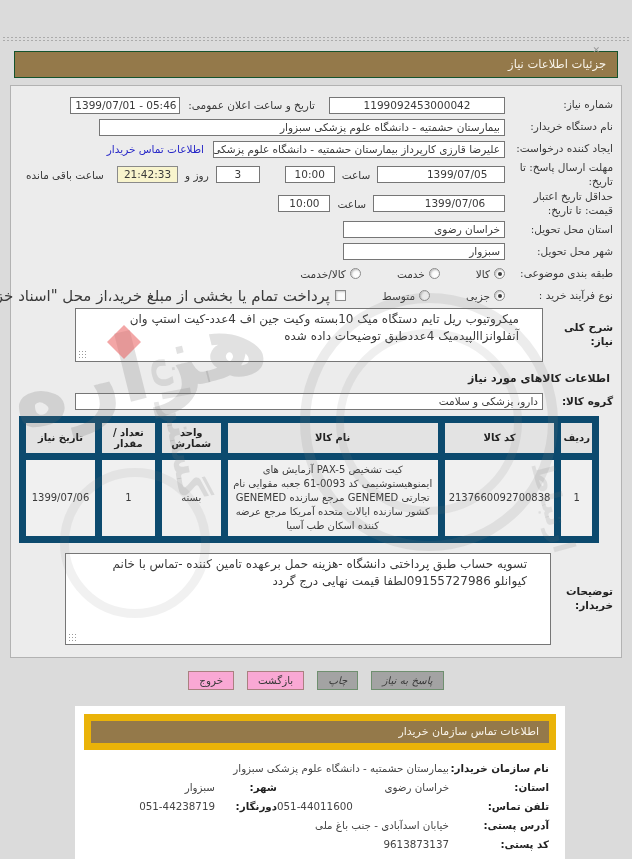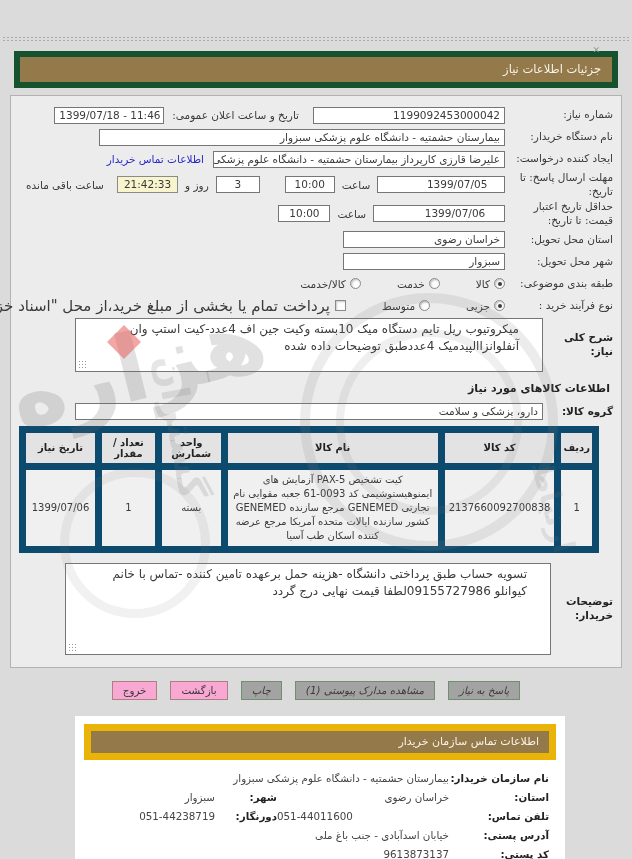--- a/index.html
+++ b/index.html
@@ -10,38 +10,38 @@
     font-family:"DejaVu Sans", sans-serif; font-size:11px; color:#3a3a3a;
   }
   .top-space { height:36px; }
   .dotted-sep {
     height:6px; margin:0 2px;
     background-image:radial-gradient(circle,#ababab 0.8px,transparent 1px);
     background-size:4px 3px;
   }
   .close-x { position:absolute; top:45px; right:32px; color:#9a9a9a; font-size:9px; cursor:pointer; }
   .main-header {
-    margin:9px 14px 7px; background:#94794a; border:6px solid #14532d;
+    margin:9px 14px 7px; background:#94794a; border:1px solid #14532d;
     color:#f8f3e9; padding:5px 11px 6px; font-size:11.5px;
   }
   .main-panel {
     margin:0 10px; background:#ececec; border:1px solid #b2b2b2;
     padding:7px 8px 10px;
   }
   .frow { display:flex; align-items:center; margin:2px 0; min-height:20px; }
   .frow.start { align-items:center; }
   .flabel { width:108px; flex-shrink:0; text-align:right; padding-left:4px; line-height:1.3; font-size:10.5px; }
   .bold { font-weight:bold; color:#222; }
   .input {
     background:#fff; border:1px solid #767676; height:17px; line-height:15px;
     padding:0 4px; font-size:10.5px; white-space:nowrap; overflow:hidden;
   }
   .center { text-align:center; }
   .ltr { direction:ltr; unicode-bidi:embed; }
-  .w-need { width:192px;text-align:right; }
+  .w-need { width:176px; }
   .w-announce { width:110px; }
   .w-wide { width:406px; }
   .w-creator { width:292px; }
   .w-date { width:132px;padding-left:36px; }
   .w-time { width:52px; }
   .w-days { width:46px; }
   .w-prov { width:162px; }
   .midlabel { margin:0 14px 0 8px; white-space:nowrap; font-size:10.5px; }
   .small-gap { margin:0 7px; font-size:10.5px; white-space:nowrap; }
   .link { color:#2929c8; margin-right:9px; font-size:10.5px; cursor:pointer; white-space:nowrap; }
@@ -119,21 +119,21 @@
 <div class="main-header">
   <span>جزئیات اطلاعات نیاز</span>
 </div>
 
 <div class="main-panel">
 
   <div class="frow">
     <span class="flabel">شماره نیاز:</span>
     <span class="input center w-need">1199092453000042</span>
     <span class="midlabel">تاریخ و ساعت اعلان عمومی:</span>
-    <span class="input center ltr w-announce">1399/07/18 - 11:46</span>
+    <span class="input center ltr w-announce">1399/07/01 - 05:46</span>
   </div>
 
   <div class="frow">
     <span class="flabel">نام دستگاه خریدار:</span>
     <span class="input w-wide">بیمارستان حشمتیه - دانشگاه علوم پزشکی سبزوار</span>
   </div>
 
   <div class="frow">
     <span class="flabel">ایجاد کننده درخواست:</span>
     <span class="input w-creator">علیرضا قارزی کارپرداز بیمارستان حشمتیه - دانشگاه علوم پزشکی سبزوار</span>
@@ -240,21 +240,20 @@
     <div class="textarea ta-notes">
       <span>تسویه حساب طبق پرداختی دانشگاه -هزینه حمل برعهده تامین کننده -تماس با خانم کیوانلو 09155727986لطفا قیمت نهایی درج گردد</span>
       <span class="grip"></span>
     </div>
   </div>
 
 </div>
 
 <div class="btn-row">
   <span class="btn green">پاسخ به نیاز</span>
-  <span class="btn green">مشاهده مدارک پیوستی (1)</span>
   <span class="btn green">چاپ</span>
   <span class="btn pink">بازگشت</span>
   <span class="btn pink">خروج</span>
 </div>
 
 <div class="contact-panel">
   <div class="contact-header">اطلاعات تماس سازمان خریدار</div>
 
   <div class="crow">
     <span class="clabel">نام سازمان خریدار:</span>

